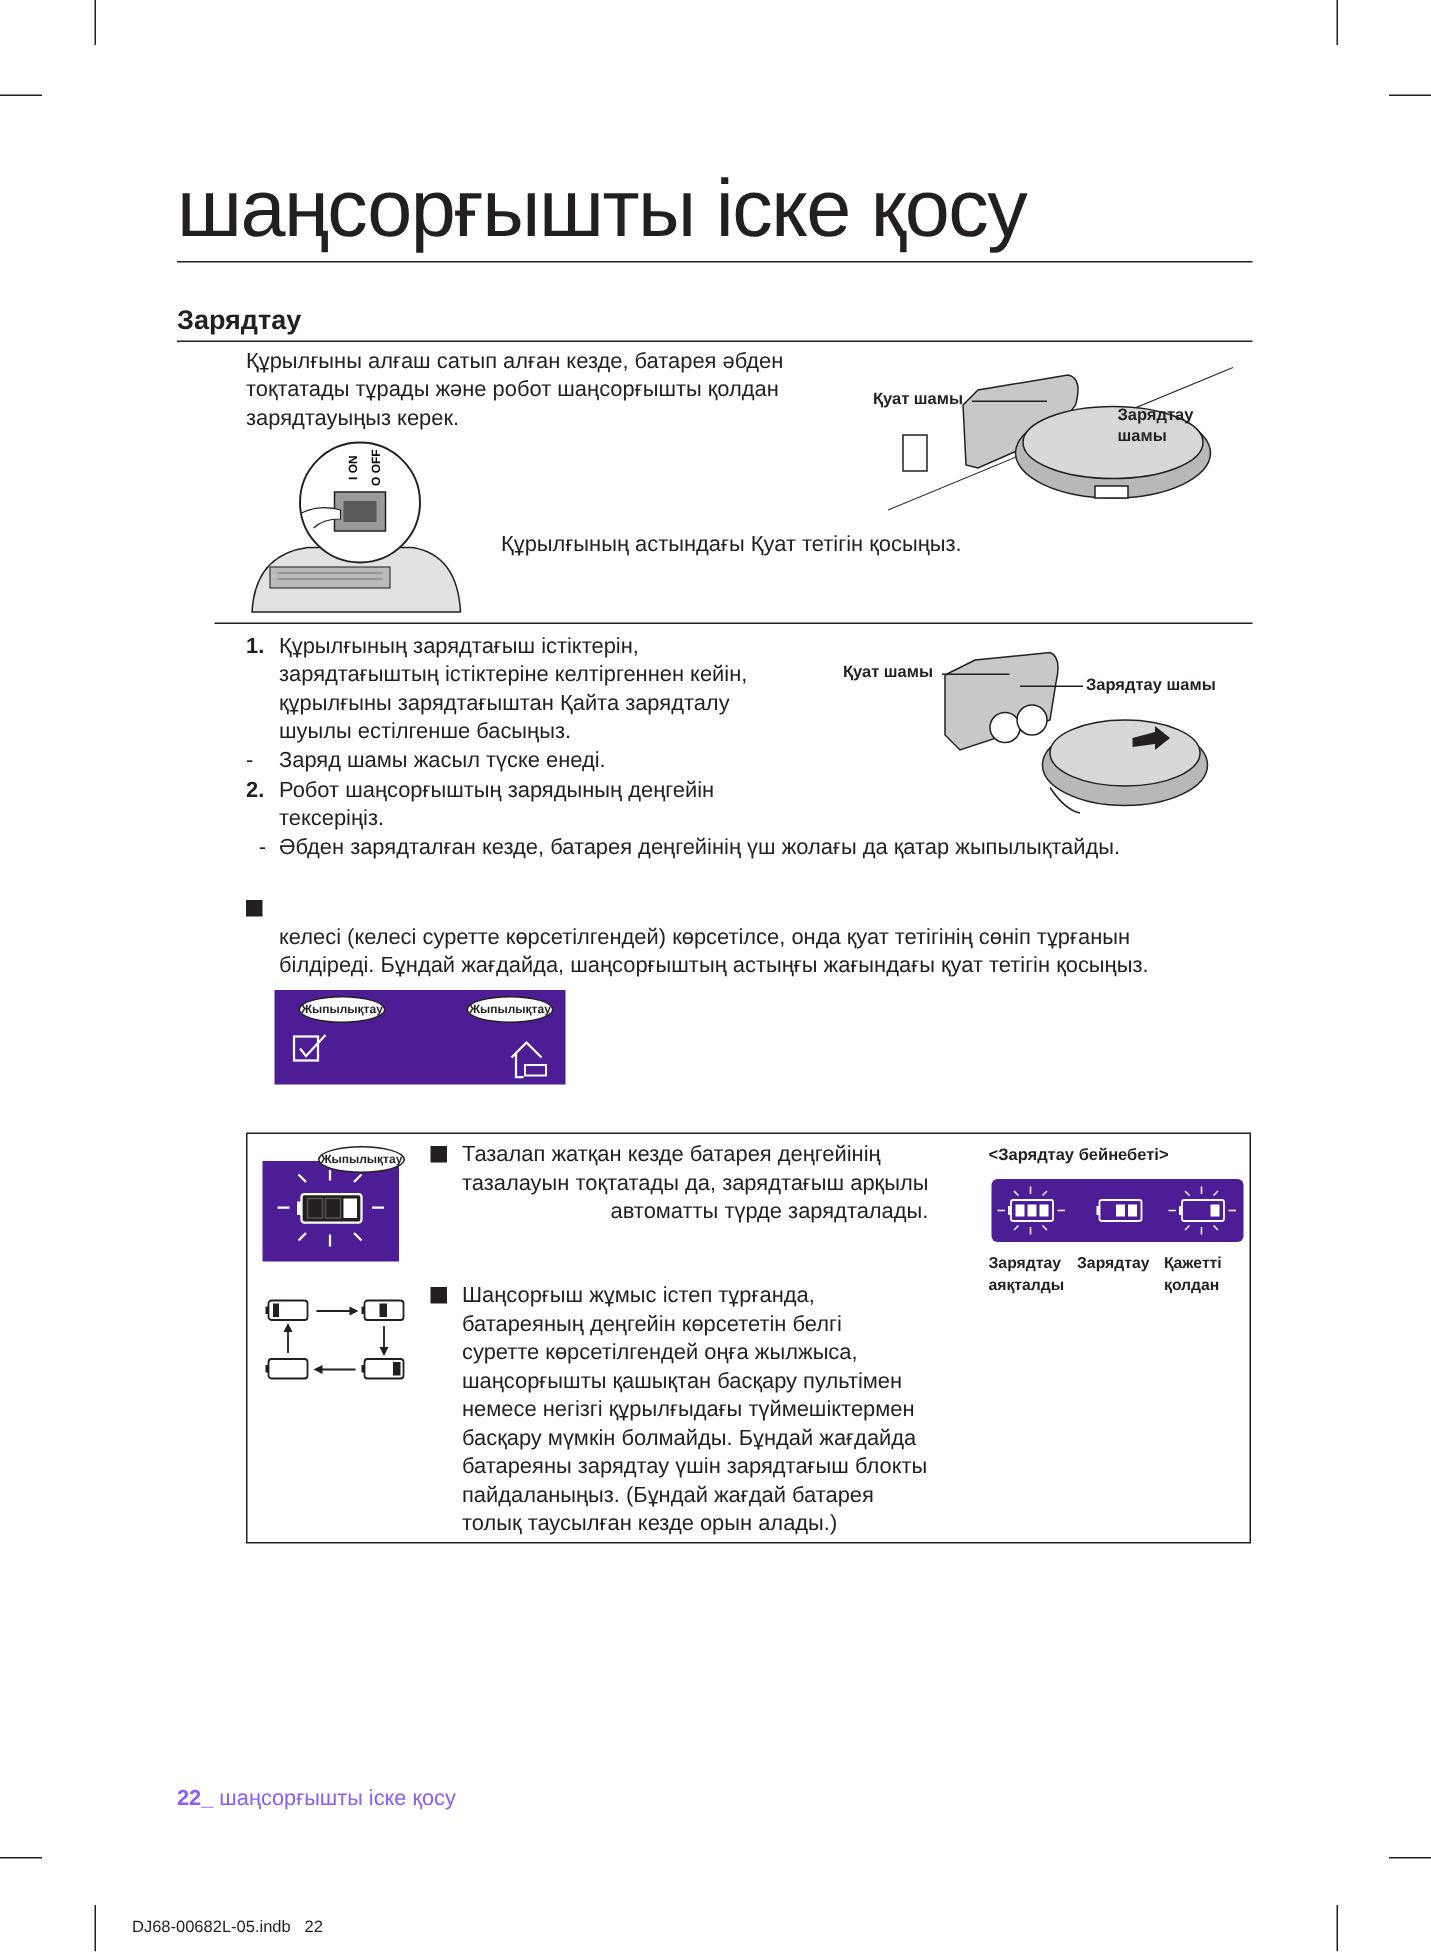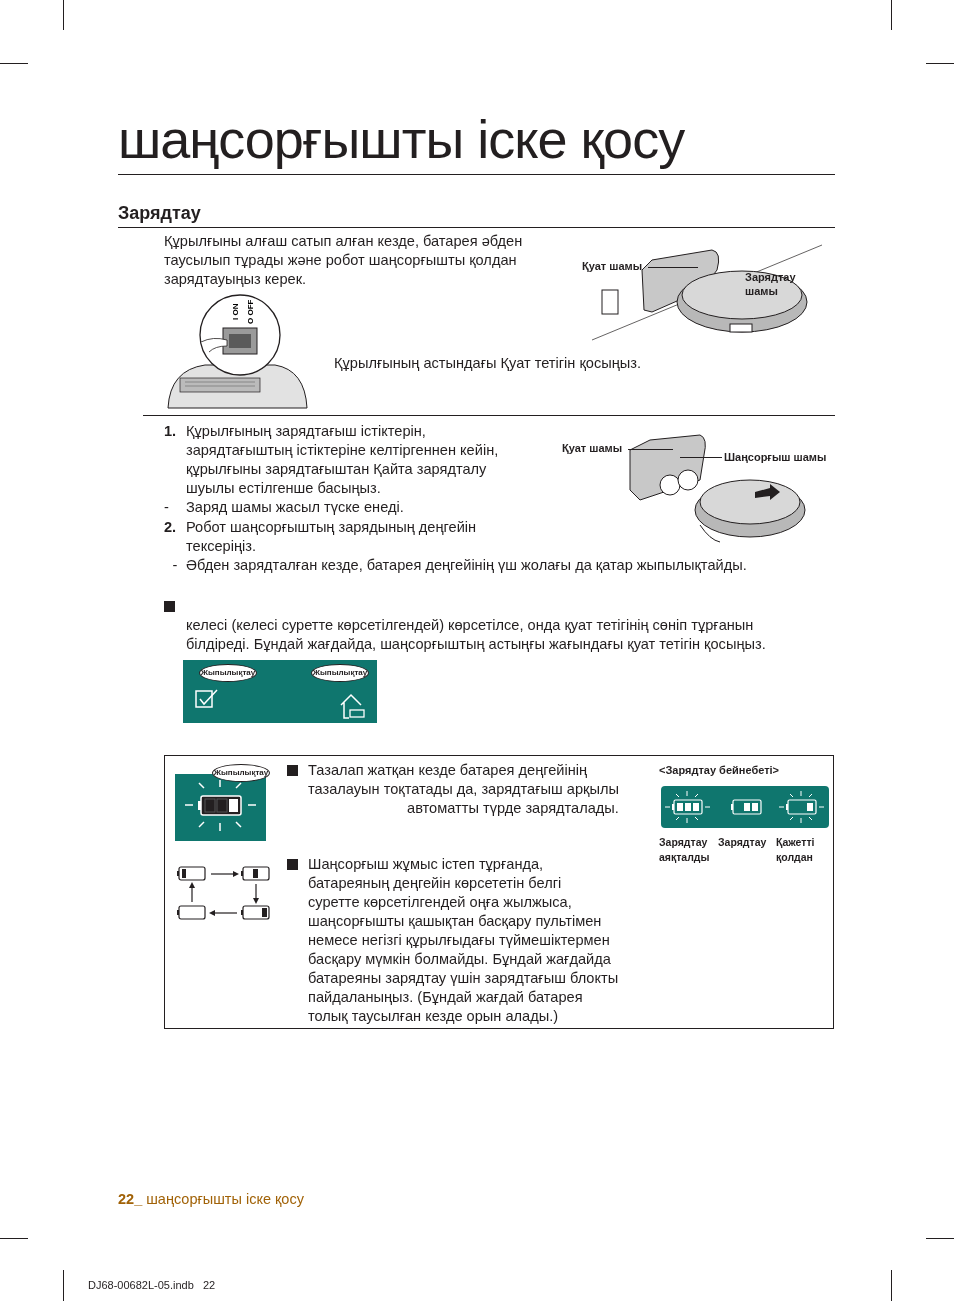--- a/index.html
+++ b/index.html
@@ -8,26 +8,26 @@
   .abs { position: absolute; }
   .crop { position: absolute; background: #231f20; }
   .title { left: 118px; top: 112px; font-size: 54px; letter-spacing: -1px; line-height: 1; white-space: nowrap; }
   .rule { position: absolute; background: #231f20; height: 1px; }
   .h2 { left: 118px; top: 203px; font-size: 18px; font-weight: bold; }
   .body-text { font-size: 14.6px; line-height: 19px; }
   .num { font-weight: bold; display: inline-block; width: 22px; }
   .dash { display: inline-block; width: 22px; }
   .sq { display: inline-block; width: 11px; height: 11px; background: #231f20; margin-right: 10px; position: relative; top: 1px; }
   .callout { font-size: 11px; font-weight: bold; position: absolute; white-space: nowrap; }
-  .lcd { background: #0f766e; position: absolute; }
+  .lcd { background: #4c1d95; position: absolute; }
   .bubble { position: absolute; background: #fff; border: 1px solid #231f20; border-radius: 50%;
             font-size: 8px; font-weight: bold; text-align: center; line-height: 16px; height: 16px; }
   .box { position: absolute; left: 164px; top: 755px; width: 670px; height: 274px; border: 1px solid #231f20; box-sizing: border-box; }
   .small-label { font-size: 10.5px; font-weight: bold; line-height: 15px; position: absolute; }
-  .footer { font-size: 14.5px; color: #a16207; }
+  .footer { font-size: 14.5px; color: #8b5cf6; }
   .slug { font-size: 11px; }
 </style>
 </head>
 <body>
 
 <div class="crop" style="left:63px;top:0;width:1px;height:30px;"></div>
 <div class="crop" style="left:891px;top:0;width:1px;height:30px;"></div>
 <div class="crop" style="left:0;top:63px;width:28px;height:1px;"></div>
 <div class="crop" style="left:926px;top:63px;width:28px;height:1px;"></div>
 <div class="crop" style="left:0;top:1238px;width:28px;height:1px;"></div>
@@ -36,21 +36,21 @@
 <div class="crop" style="left:891px;top:1270px;width:1px;height:31px;"></div>
 
 <div class="abs title">шаңсорғышты іске қосу</div>
 <div class="rule" style="left:118px;top:174px;width:717px;"></div>
 
 <div class="abs h2">Зарядтау</div>
 <div class="rule" style="left:118px;top:227px;width:717px;"></div>
 
 <div class="abs body-text" style="left:164px;top:232px;">
   <div>Құрылғыны алғаш сатып алған кезде, батарея әбден</div>
-  <div>таусылып тұрады және робот шаңсорғышты қолдан</div>
+  <div>тоқтатады тұрады және робот шаңсорғышты қолдан</div>
   <div>зарядтауыңыз керек.</div>
 </div>
 
 <div class="abs" style="left:165px;top:290px;width:145px;height:120px;">
   <svg width="145" height="120" viewBox="0 0 145 120">
     <path d="M3 118 Q5 80 40 75 L110 75 Q140 80 142 118 Z" fill="#e2e2e2" stroke="#231f20" stroke-width="1"></path>
     <rect x="15" y="88" width="80" height="14" fill="#bbb" stroke="#231f20" stroke-width="0.7"></rect>
     <line x1="20" y1="92" x2="90" y2="92" stroke="#555" stroke-width="0.5"></line>
     <line x1="20" y1="96" x2="90" y2="96" stroke="#555" stroke-width="0.5"></line>
     <circle cx="75" cy="45" r="40" fill="#fff" stroke="#231f20" stroke-width="1.3"></circle>
@@ -96,21 +96,21 @@
     <circle cx="50" cy="55" r="10" fill="#fff" stroke="#231f20"></circle>
     <circle cx="68" cy="50" r="10" fill="#fff" stroke="#231f20"></circle>
     <ellipse cx="130" cy="80" rx="55" ry="27" fill="#b8b8b8" stroke="#231f20"></ellipse>
     <ellipse cx="130" cy="72" rx="50" ry="22" fill="#d8d8d8" stroke="#231f20"></ellipse>
     <polygon points="135,62 150,58 150,54 160,62 150,70 150,66 135,68" fill="#231f20"></polygon>
     <path d="M80 95 Q90 110 100 112" fill="none" stroke="#231f20"></path>
   </svg>
 </div>
 <div class="callout" style="left:562px;top:442px;">Қуат шамы</div>
 <div class="rule" style="left:628px;top:449px;width:45px;"></div>
-<div class="callout" style="left:724px;top:451px;">Шаңсорғыш шамы</div>
+<div class="callout" style="left:724px;top:451px;">Зарядтау шамы</div>
 <div class="rule" style="left:680px;top:457px;width:42px;"></div>
 
 <div class="abs body-text" style="left:164px;top:518px;">
   <div><span class="num">2.</span><span>Робот шаңсорғыштың зарядының деңгейін</span></div>
   <div style="padding-left:22px;">тексеріңіз.</div>
   <div style="white-space:nowrap;text-align:center;"><span class="dash">-</span><span>Әбден зарядталған кезде, батарея деңгейінің үш жолағы да қатар жыпылықтайды.</span></div>
 </div>
 
 <div class="abs body-text" style="left:164px;top:597px;white-space:nowrap;">
   <div><span class="sq"></span></div>

